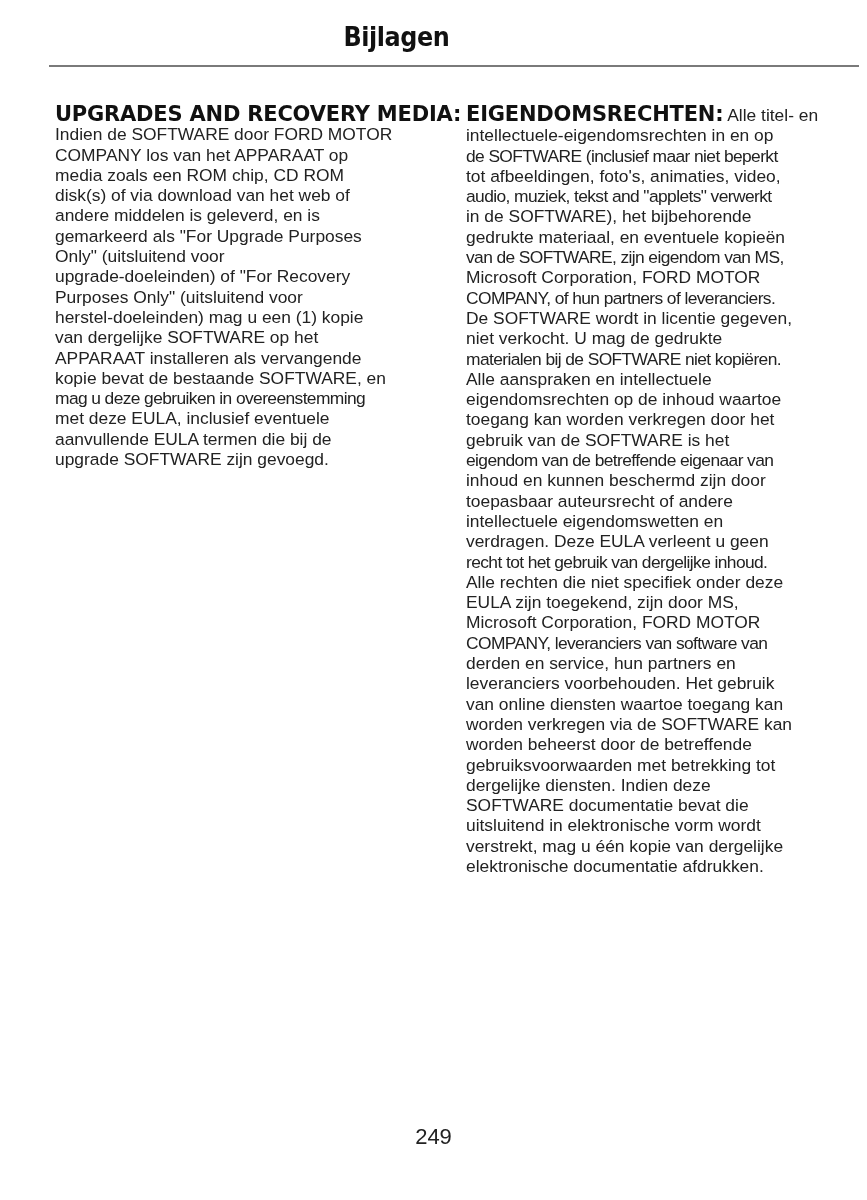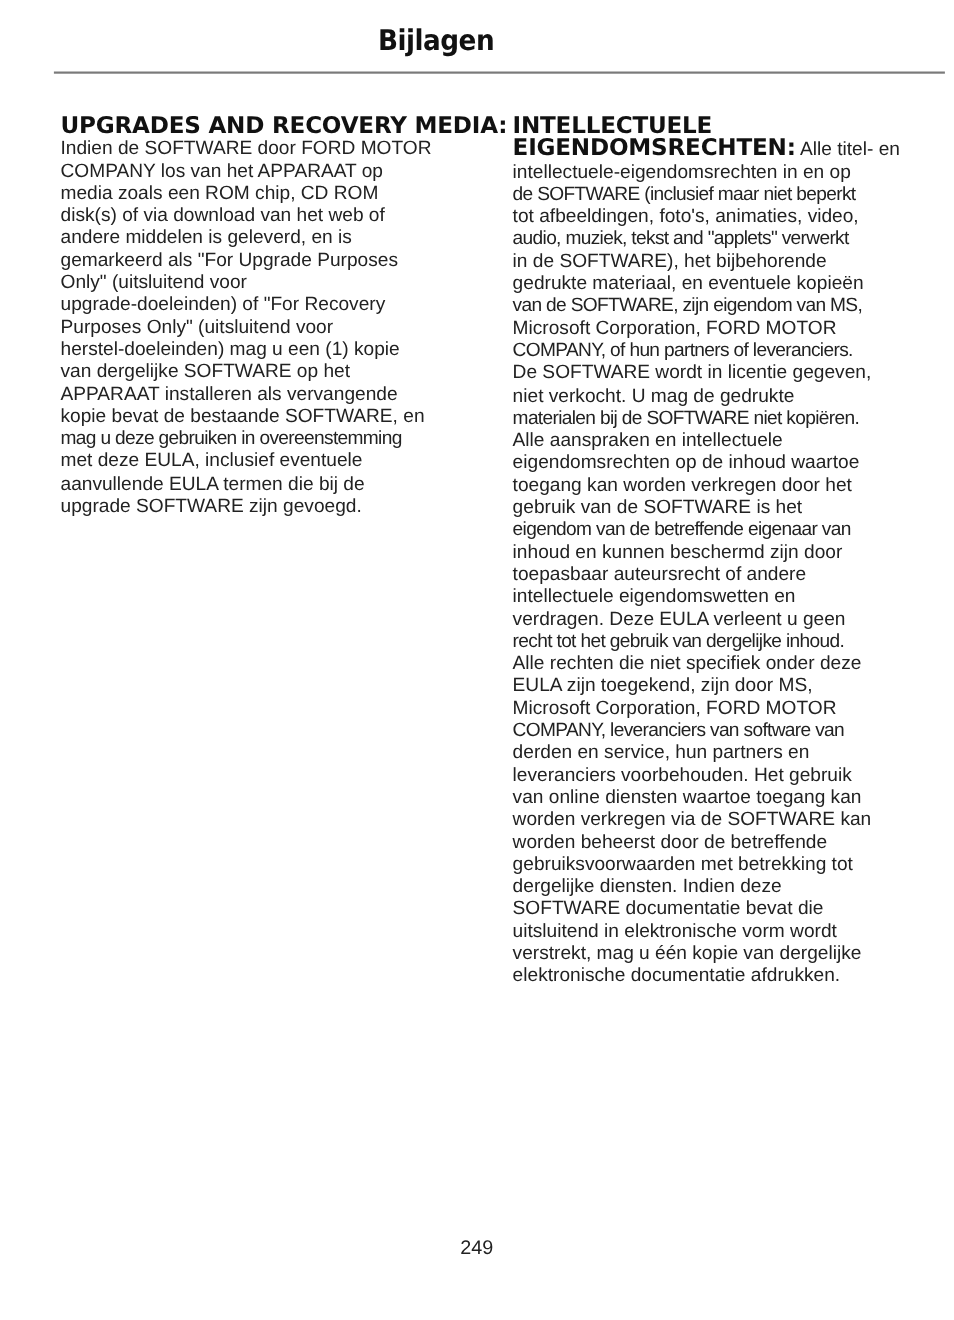--- a/index.html
+++ b/index.html
@@ -59,21 +59,21 @@
       display: block;
       white-space: nowrap;
     }
     .tight { letter-spacing: -0.6px; }
     .page-number {
       position: absolute;
       top: 1124px;
       left: 0;
       width: 867px;
       text-align: center;
-      font-size: 18px;
+      font-size: 22px;
       color: #222;
     }
   </style>
 </head>
 <body>
 
 <div class="page-header">
   <span class="page-title">Bijlagen</span>
 </div>
 <div class="header-rule"></div>
@@ -93,21 +93,20 @@
   <span class="line">van dergelijke SOFTWARE op het</span>
   <span class="line">APPARAAT installeren als vervangende</span>
   <span class="line">kopie bevat de bestaande SOFTWARE, en</span>
   <span class="line tight">mag u deze gebruiken in overeenstemming</span>
   <span class="line">met deze EULA, inclusief eventuele</span>
   <span class="line">aanvullende EULA termen die bij de</span>
   <span class="line">upgrade SOFTWARE zijn gevoegd.</span>
 </div>
 
 <div class="column col-right">
-  <span class="line heading">INTELLECTUELE</span>
   <span class="line"><span class="heading">EIGENDOMSRECHTEN:</span><span> Alle titel- en</span></span>
   <span class="line">intellectuele-eigendomsrechten in en op</span>
   <span class="line tight">de SOFTWARE (inclusief maar niet beperkt</span>
   <span class="line">tot afbeeldingen, foto's, animaties, video,</span>
   <span class="line tight">audio, muziek, tekst and "applets" verwerkt</span>
   <span class="line">in de SOFTWARE), het bijbehorende</span>
   <span class="line">gedrukte materiaal, en eventuele kopieën</span>
   <span class="line tight">van de SOFTWARE, zijn eigendom van MS,</span>
   <span class="line">Microsoft Corporation, FORD MOTOR</span>
   <span class="line tight">COMPANY, of hun partners of leveranciers.</span>

